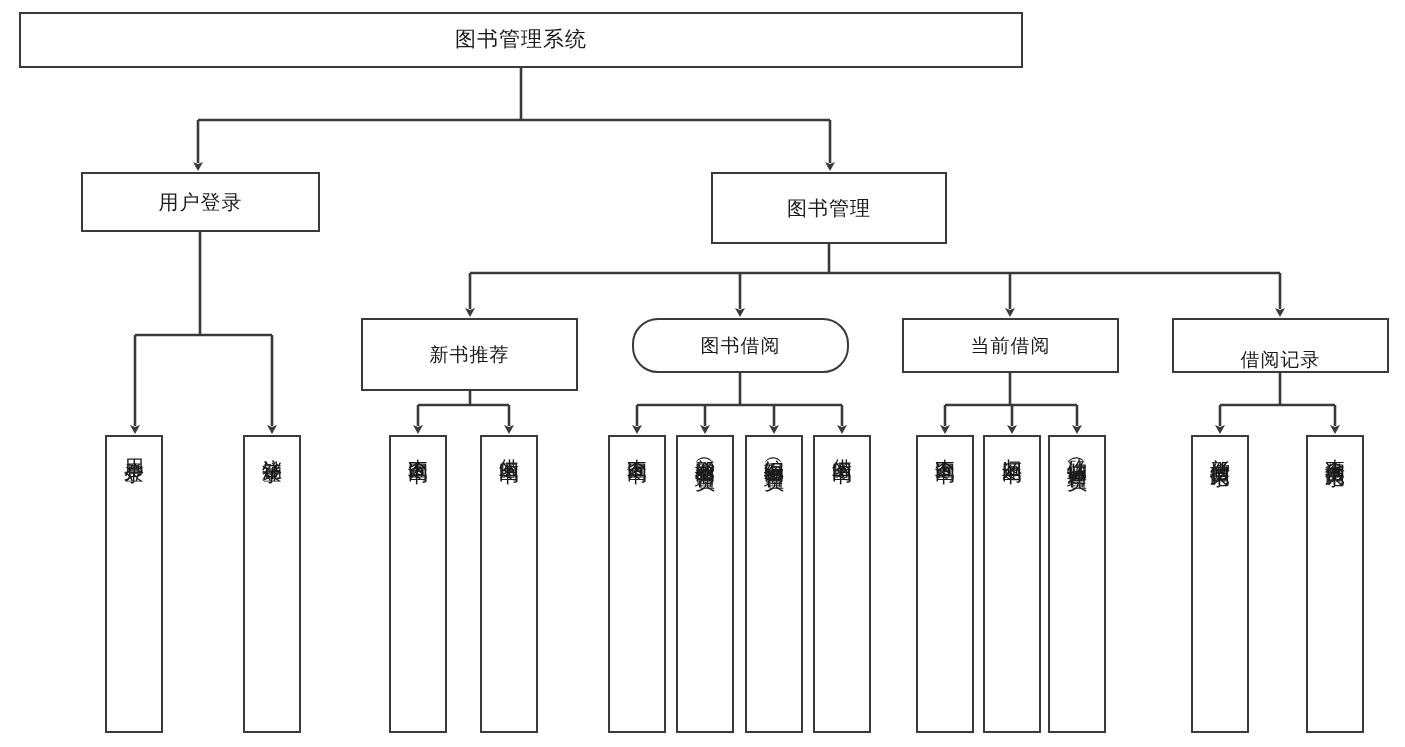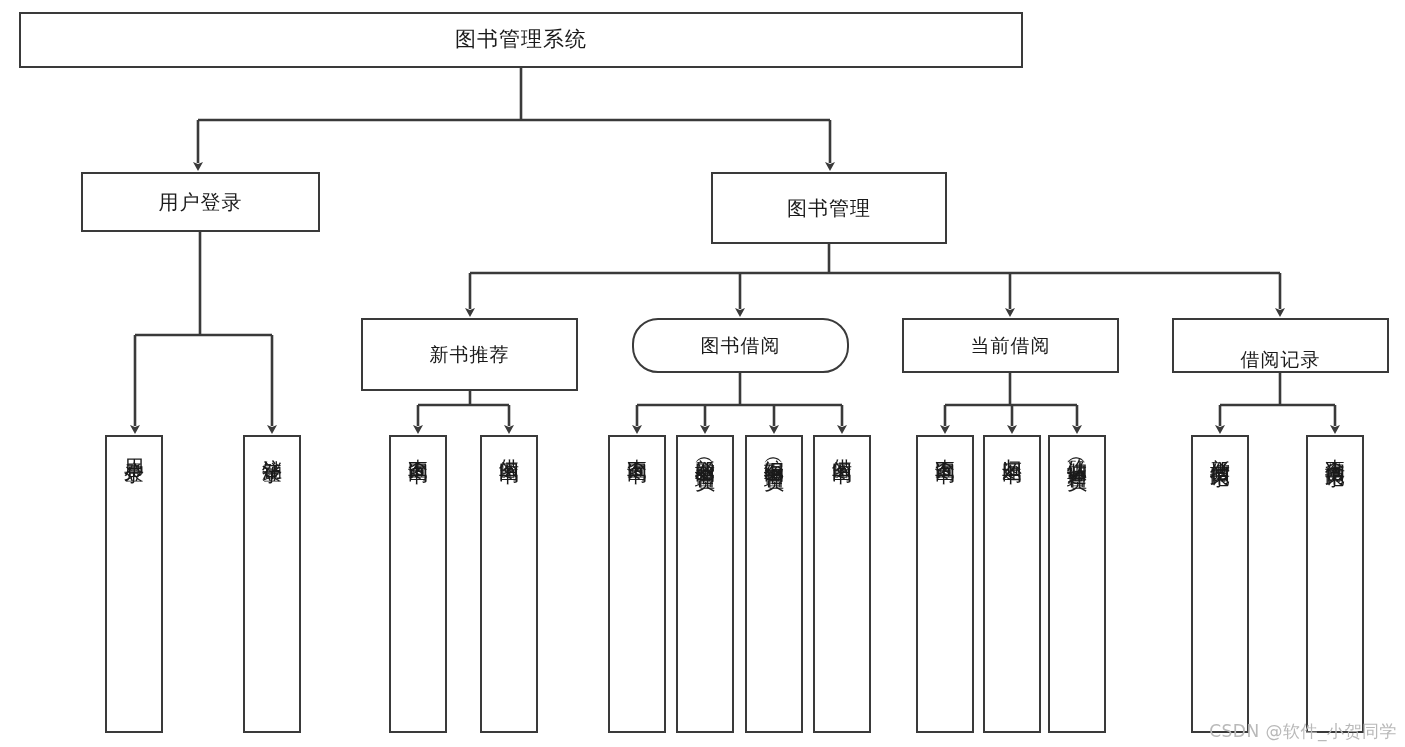--- a/index.html
+++ b/index.html
@@ -183,15 +183,14 @@
         <span class="node-label">确认归还（管理员）</span>
       </div>
       <div class="node leaf-node" style="left: 1191px; top: 435px; width: 58px; height: 298px;">
         <span class="node-label">新增借阅记录</span>
       </div>
       <div class="node leaf-node" style="left: 1306px; top: 435px; width: 58px; height: 298px;">
         <span class="node-label">查询借阅记录</span>
       </div>
     </div>
 
-  <div id="watermark">CSDN @软件_小贺同学</div>
 
 </div>
 
 </body></html>

